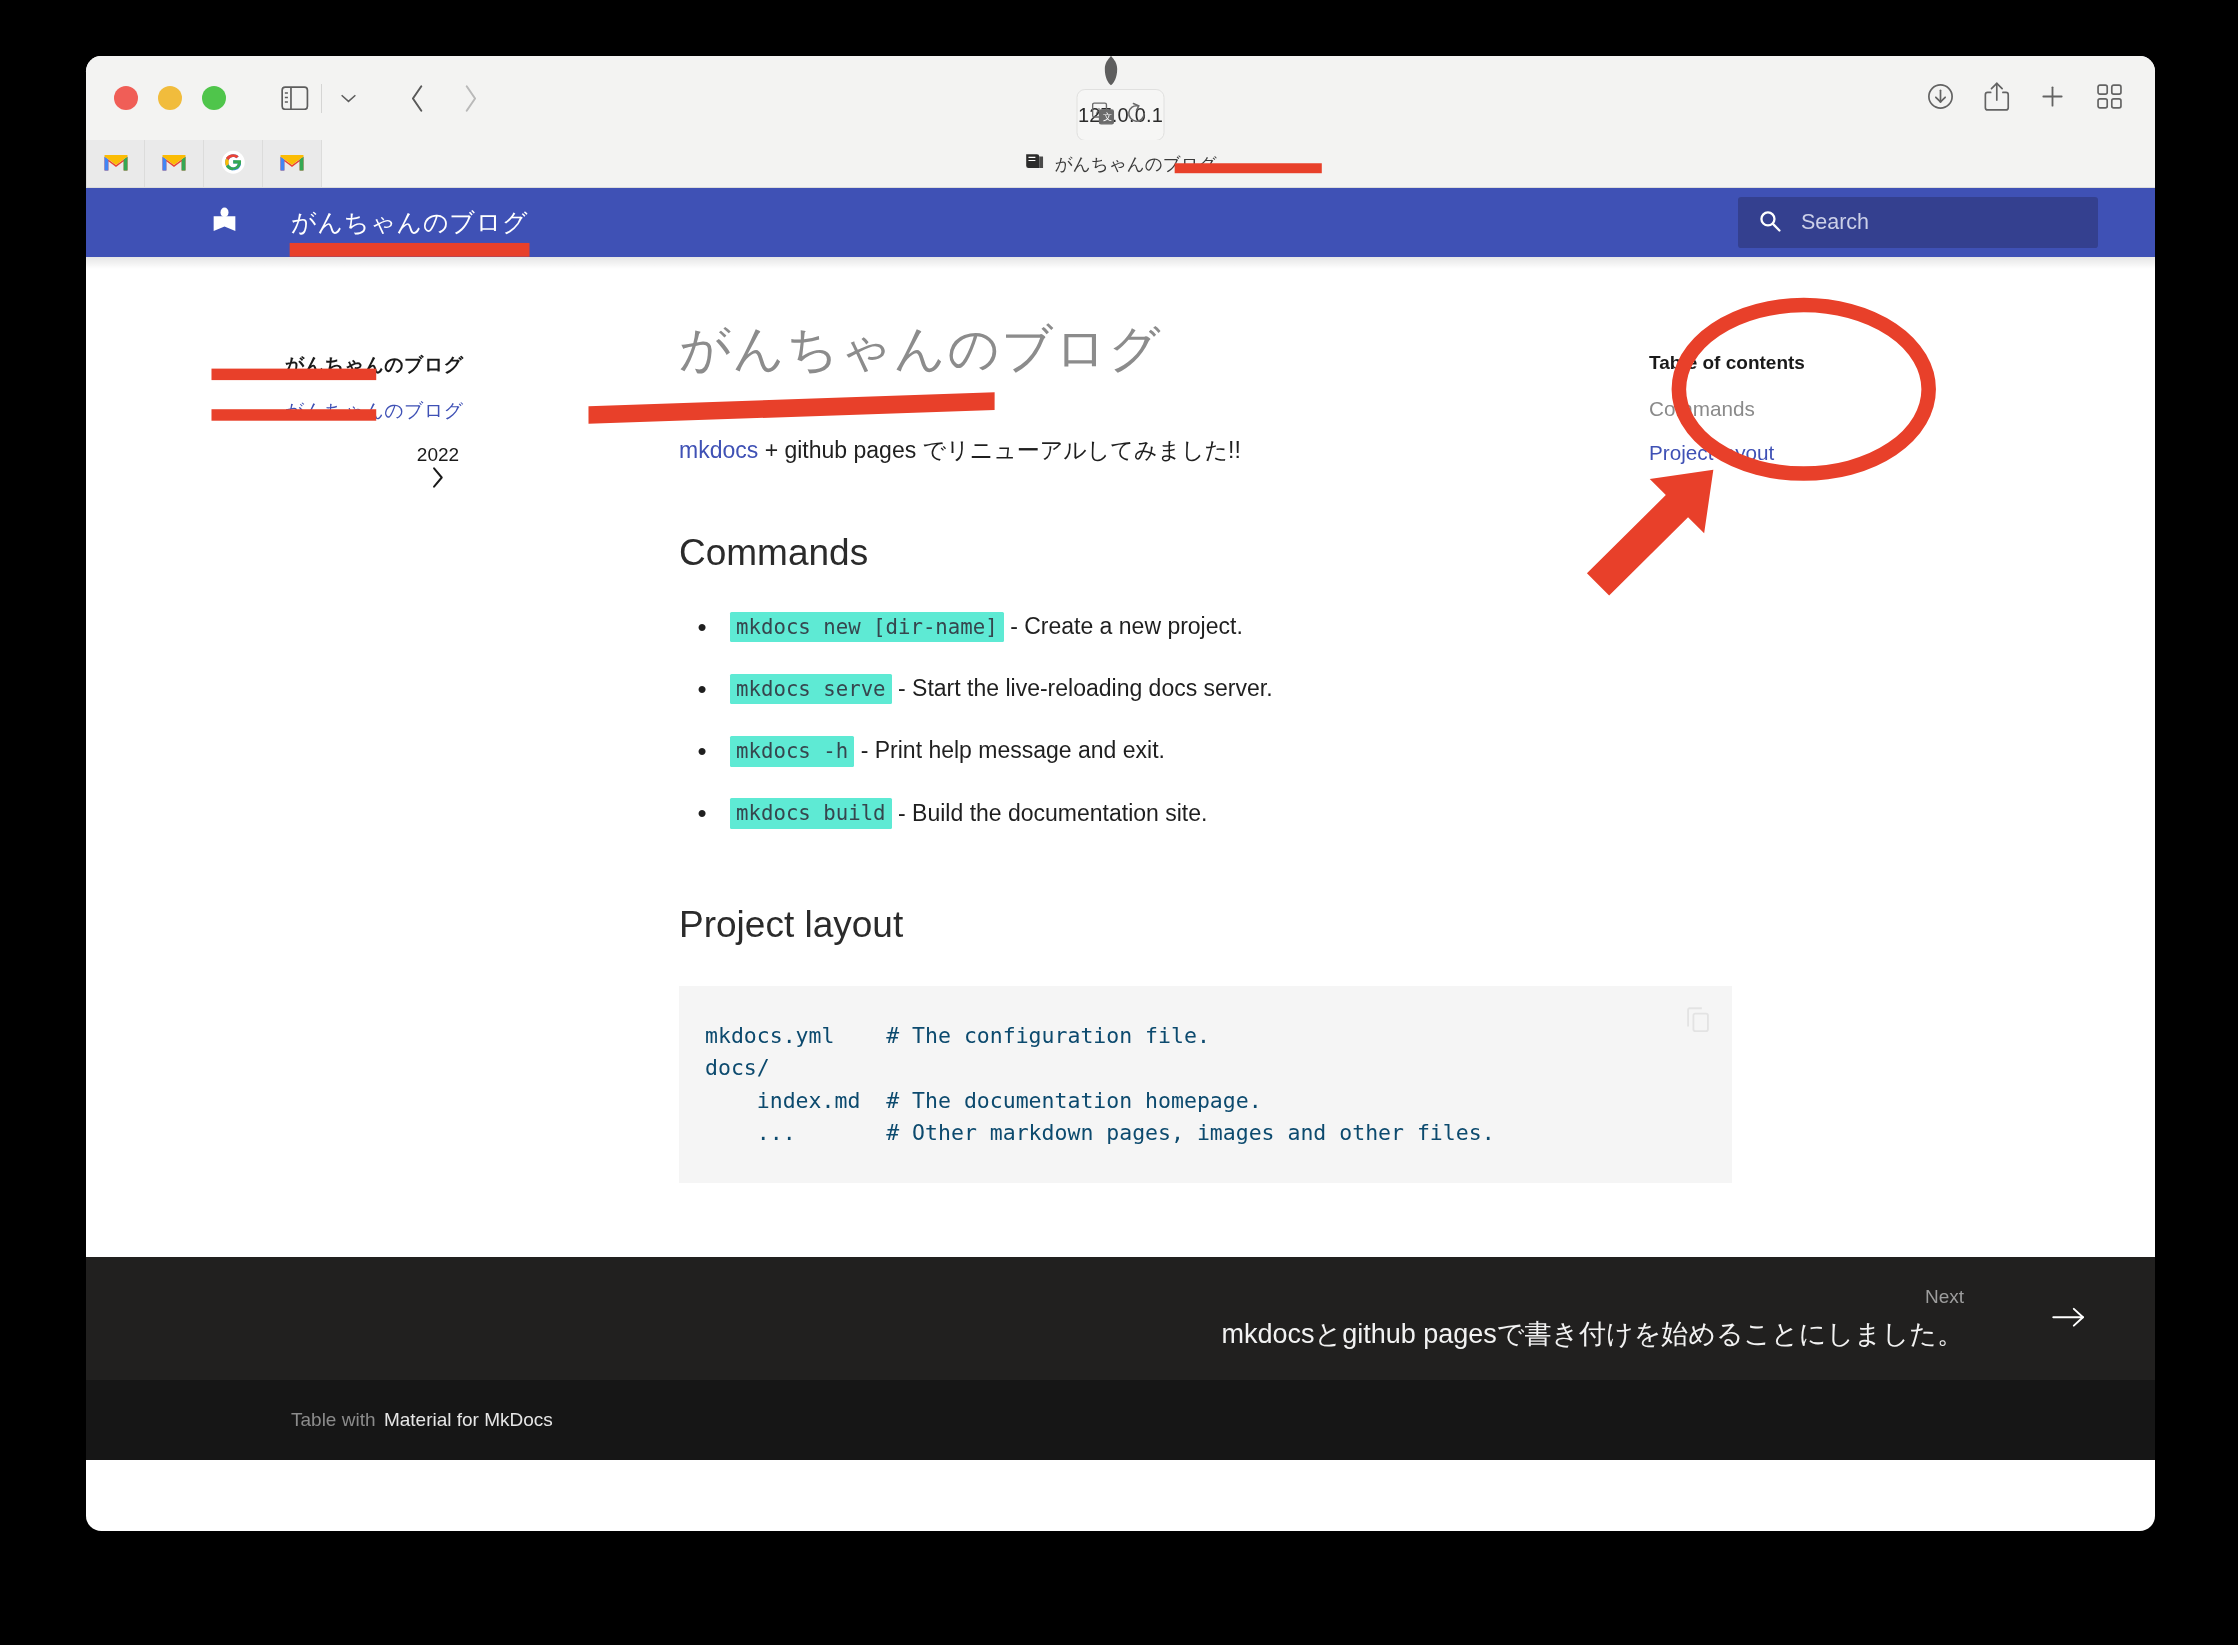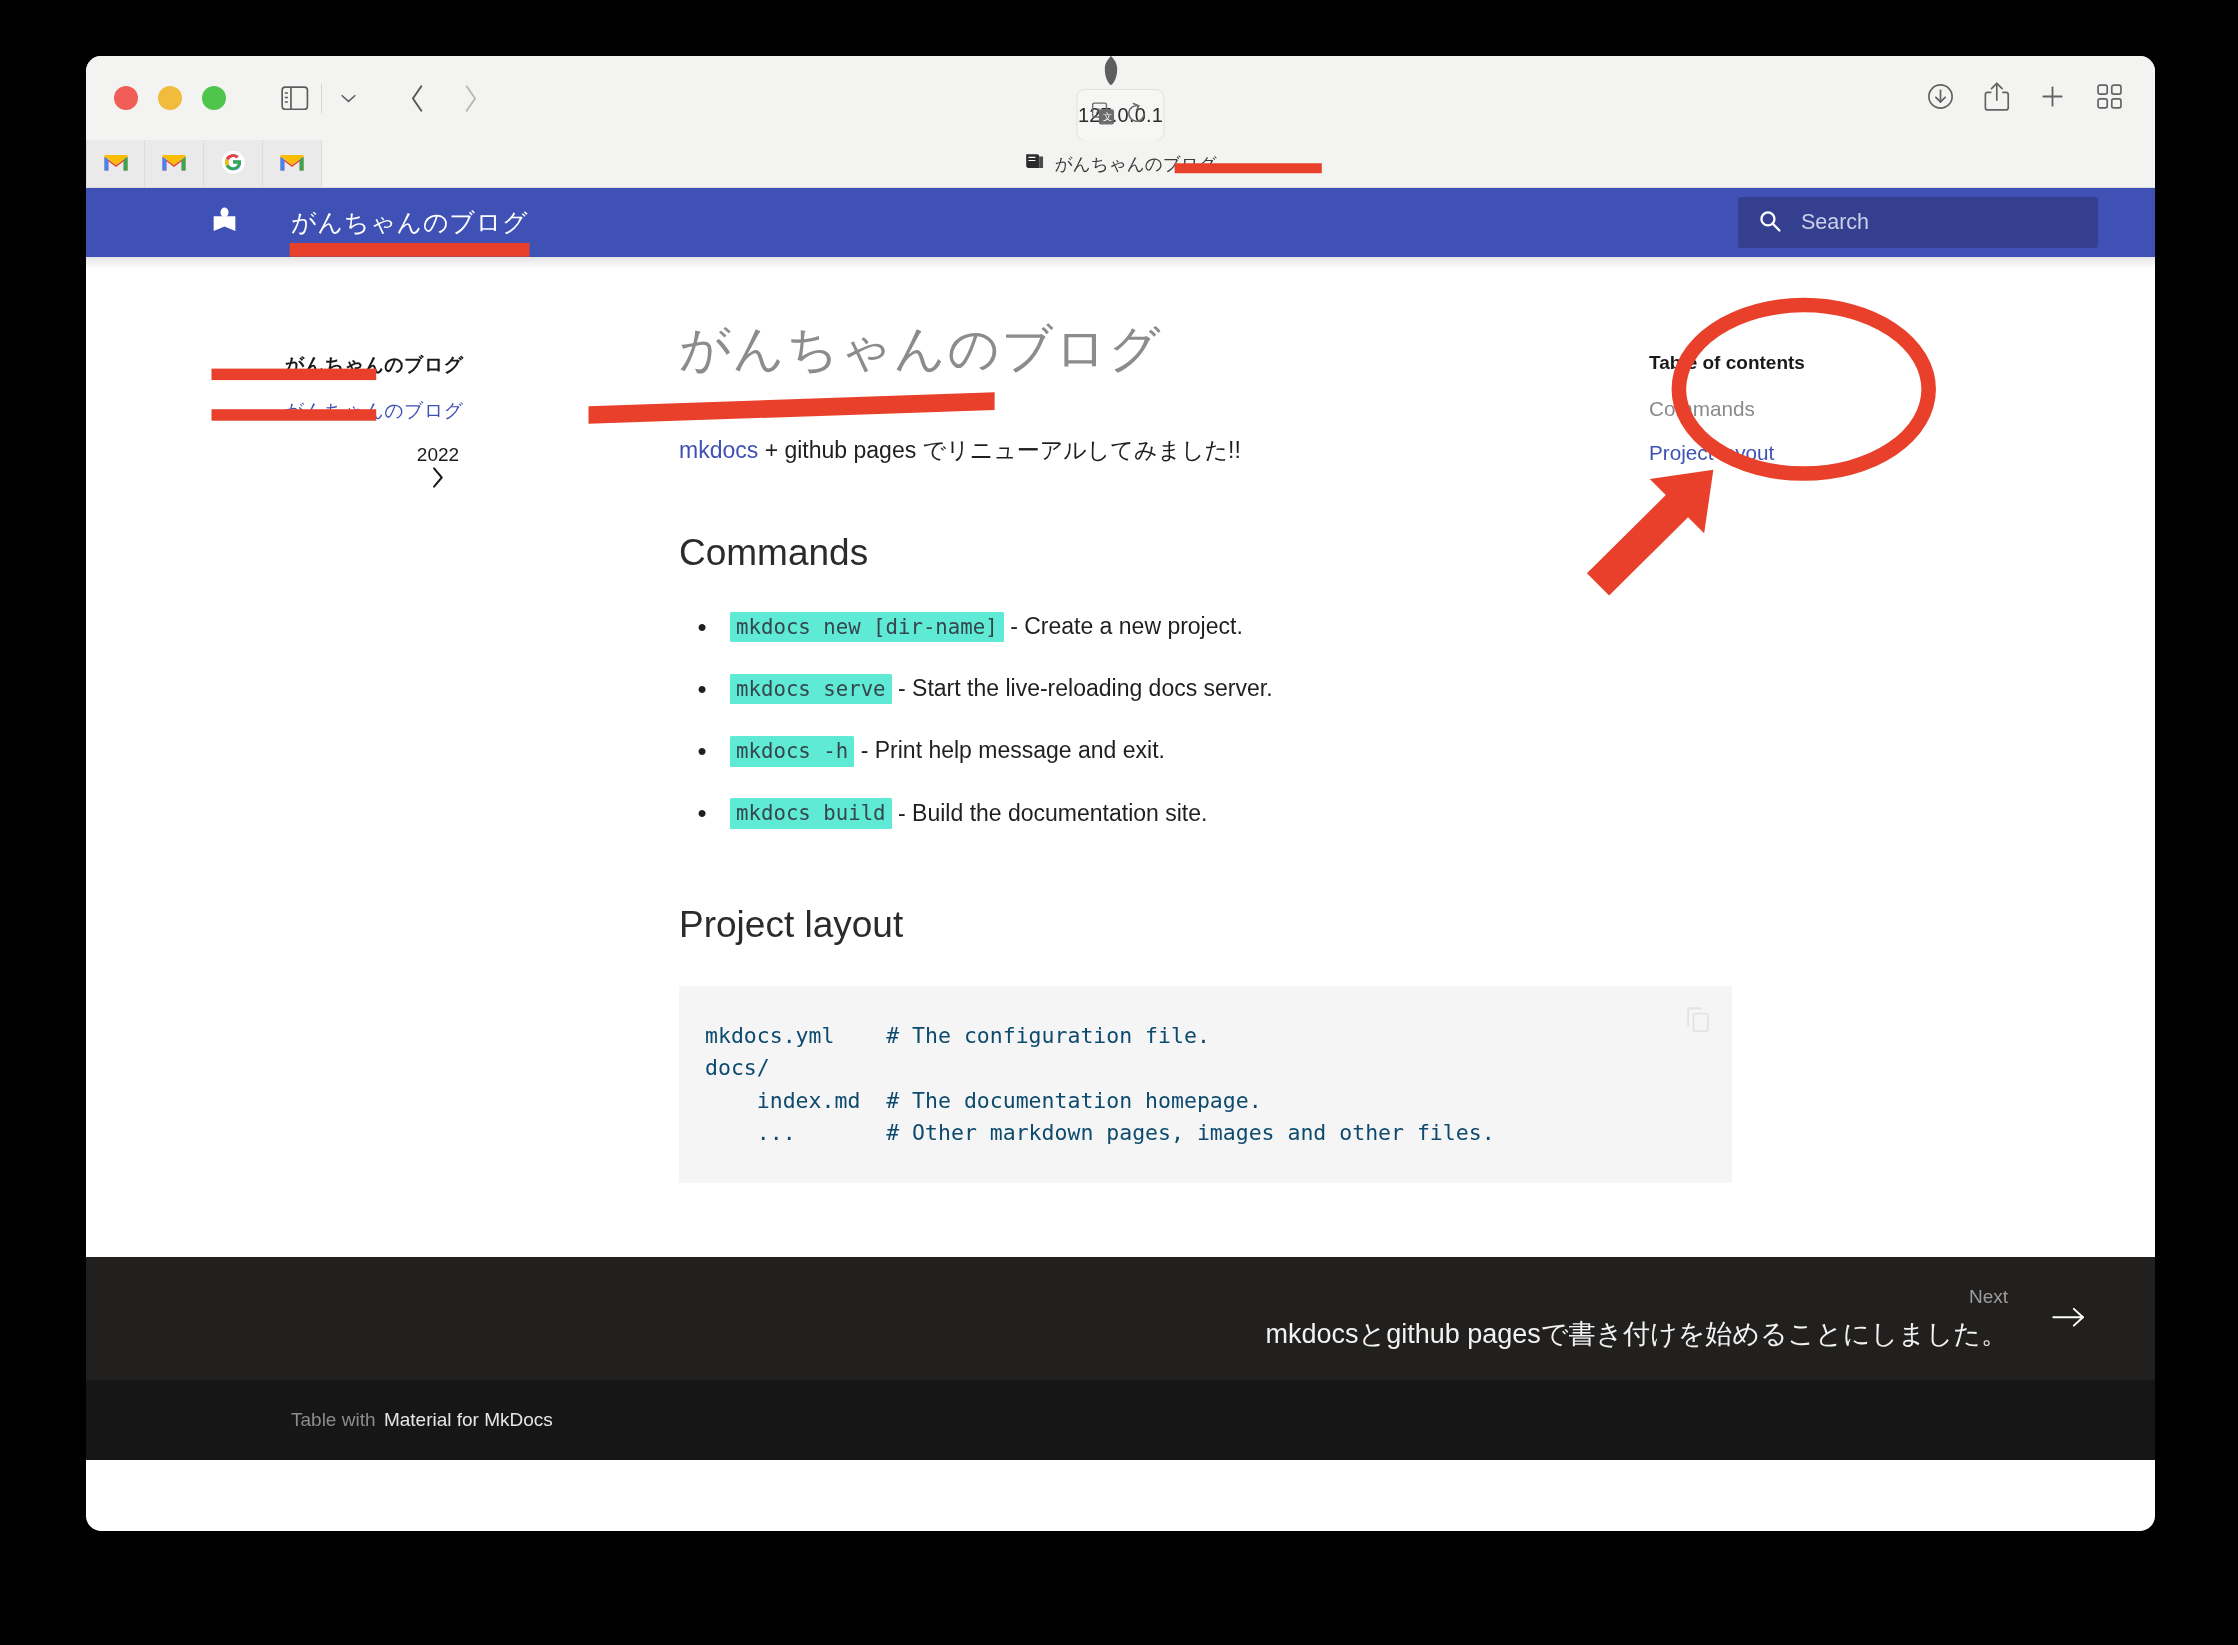--- a/index.html
+++ b/index.html
@@ -253,20 +253,21 @@
   }
   .toc-link.muted { color: #8a8a8a; }
   .toc-link.active { color: #3f51b5; }
 
   
   .footer-nav {
     height: 123px;
     background: #21201f;
     display: flex; align-items: center; justify-content: flex-end;
     padding-right: 69px;
+    gap: 44px;
   }
   .next-block { text-align: right; }
   .next-label { font-size: 19px; color: #9d9d9d; margin-bottom: 7.7px; }
   .next-title { font-size: 27px; color: #f2f2f2; }
   .next-arrow { color: #ffffff; margin-left: 43px; }
 
   .footer-meta {
     height: 80px;
     background: #161616;
     display: flex; align-items: center;

